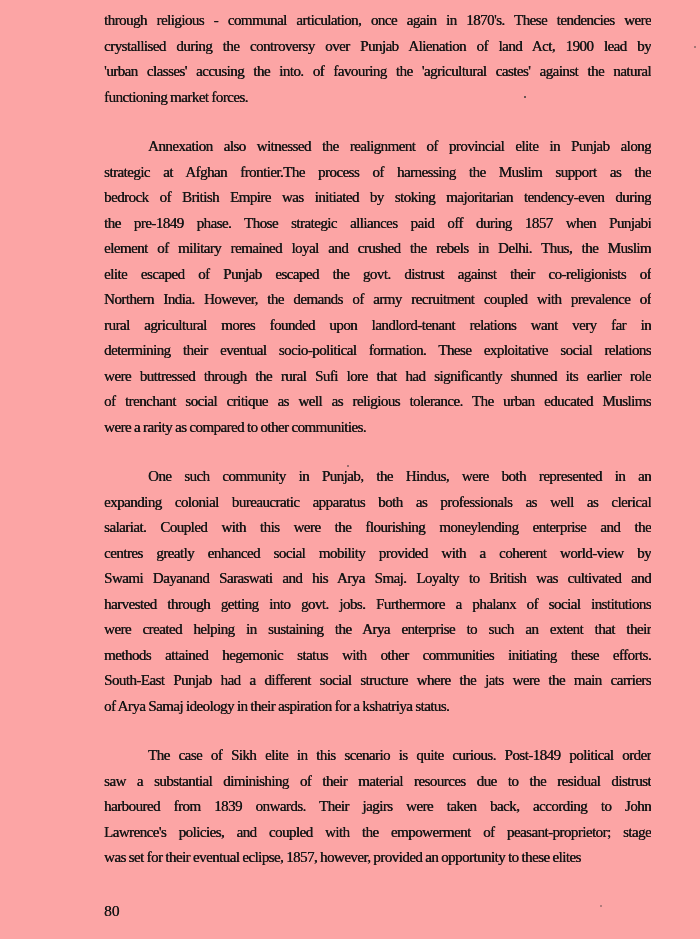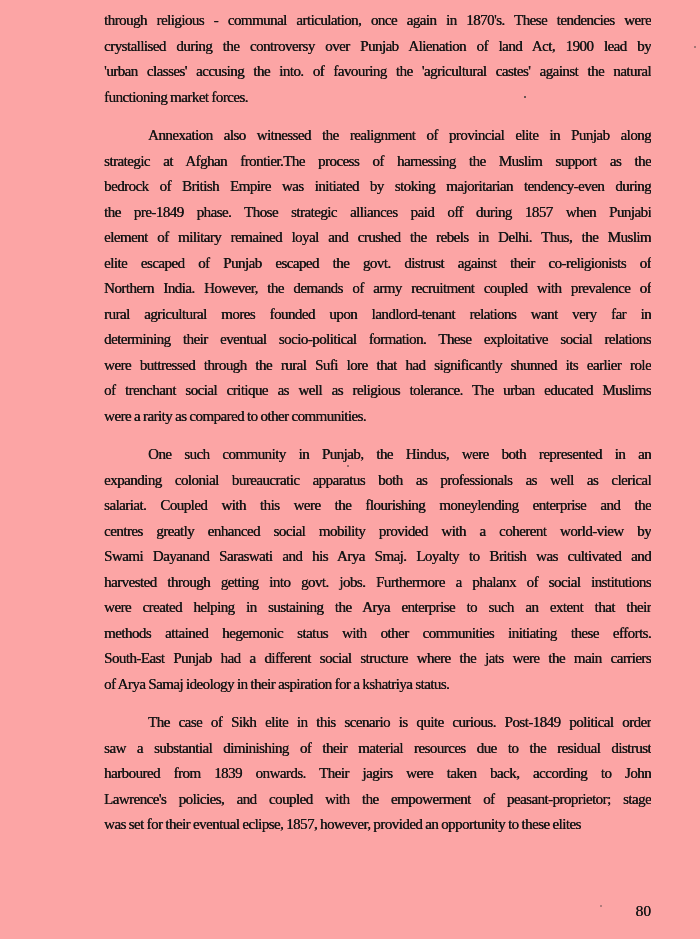--- a/index.html
+++ b/index.html
@@ -24,21 +24,21 @@
     left: 104px;
     top: 8px;
     width: 547px;
     color: #161616;
   }
   .paragraph {
     margin: 0;
     padding: 0;
   }
   .paragraph + .paragraph {
-    margin-top: 13px;
+    margin-top: 24px;
   }
   .text-line {
     height: 25.5px;
     line-height: 25.5px;
     font-size: 15px;
     letter-spacing: -0.55px;
     word-spacing: -0.3px;
     text-align: justify;
     text-align-last: justify;
     overflow: hidden;
@@ -50,21 +50,21 @@
     text-align-last: left;
   }
   .text-line.first.indented {
     text-indent: 44px;
   }
   .page-number {
     position: absolute;
     left: 104px;
     top: 898px;
     width: 547px;
-    text-align: right;
+    text-align: left;
     font-size: 15.5px;
     line-height: 25px;
     color: #161616;
     letter-spacing: 0;
     text-shadow: 0.35px 0 0 #161616;
   }
   
   .speck {
     position: absolute;
     background: #3a3a3a;

